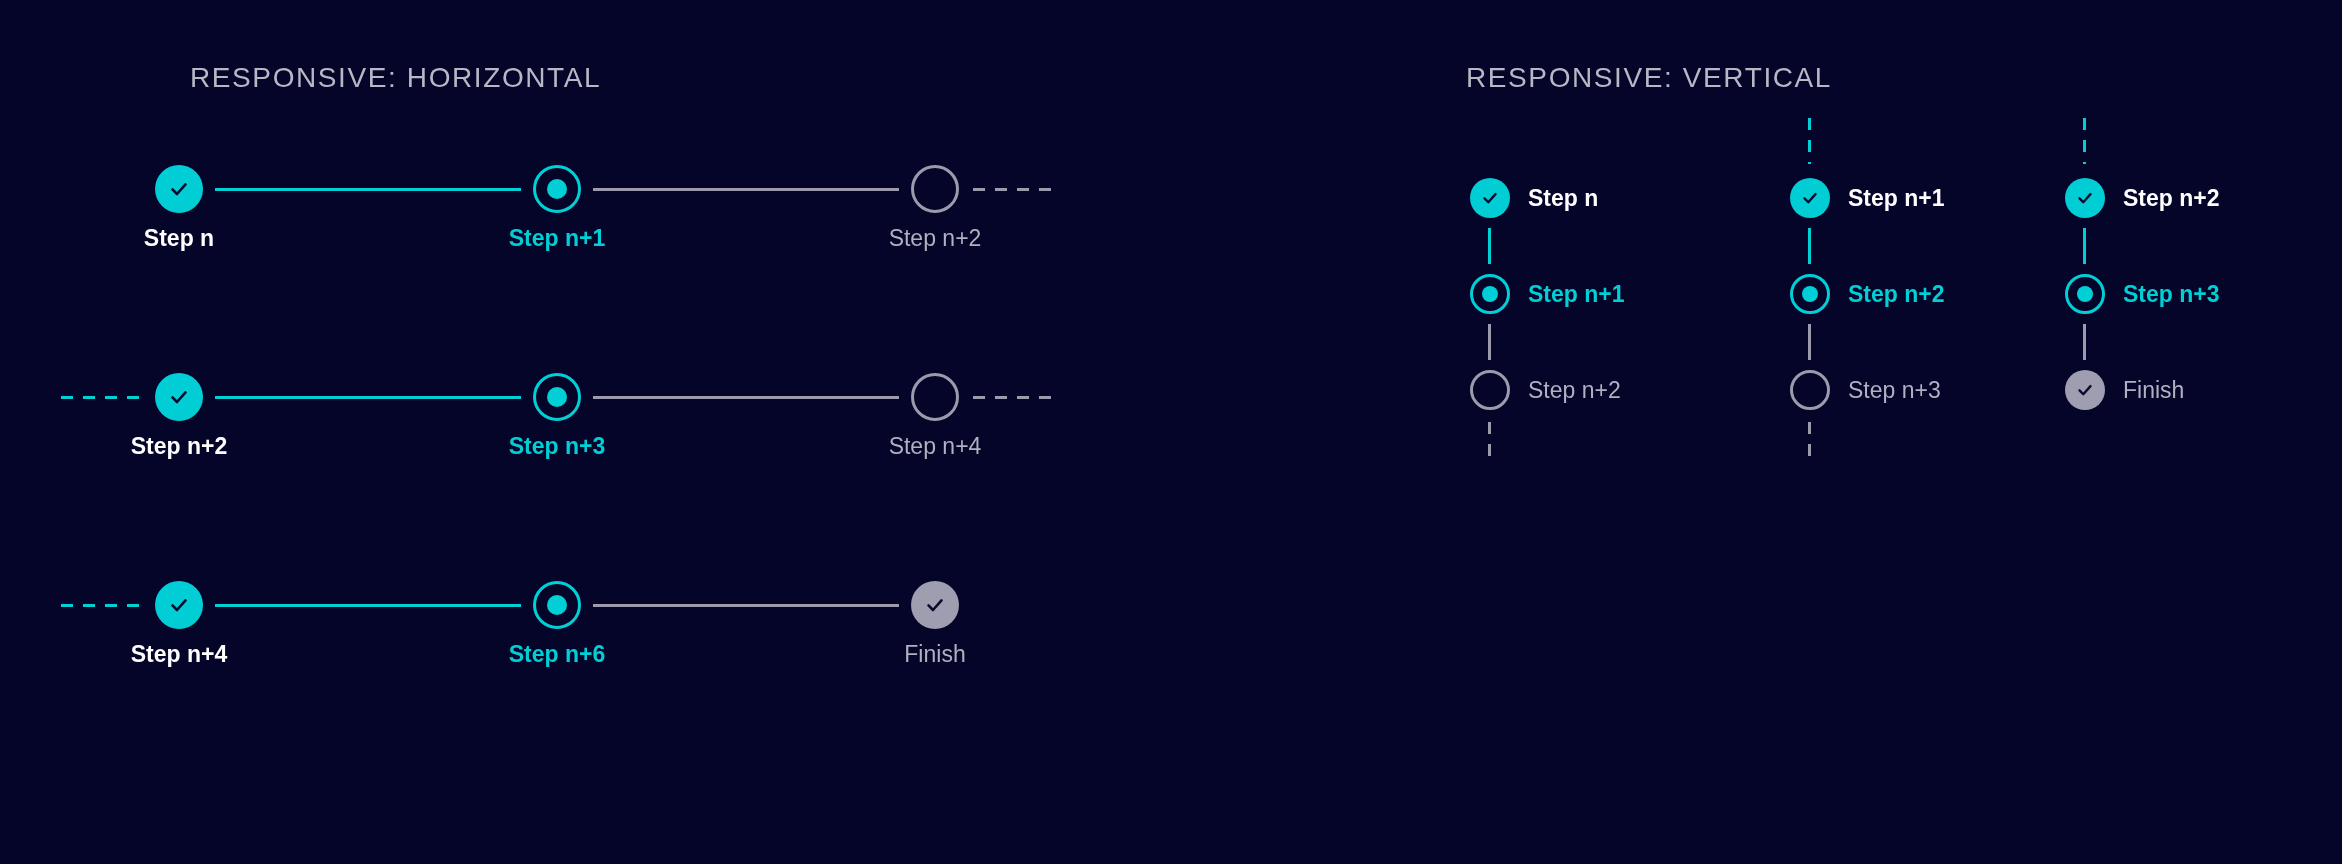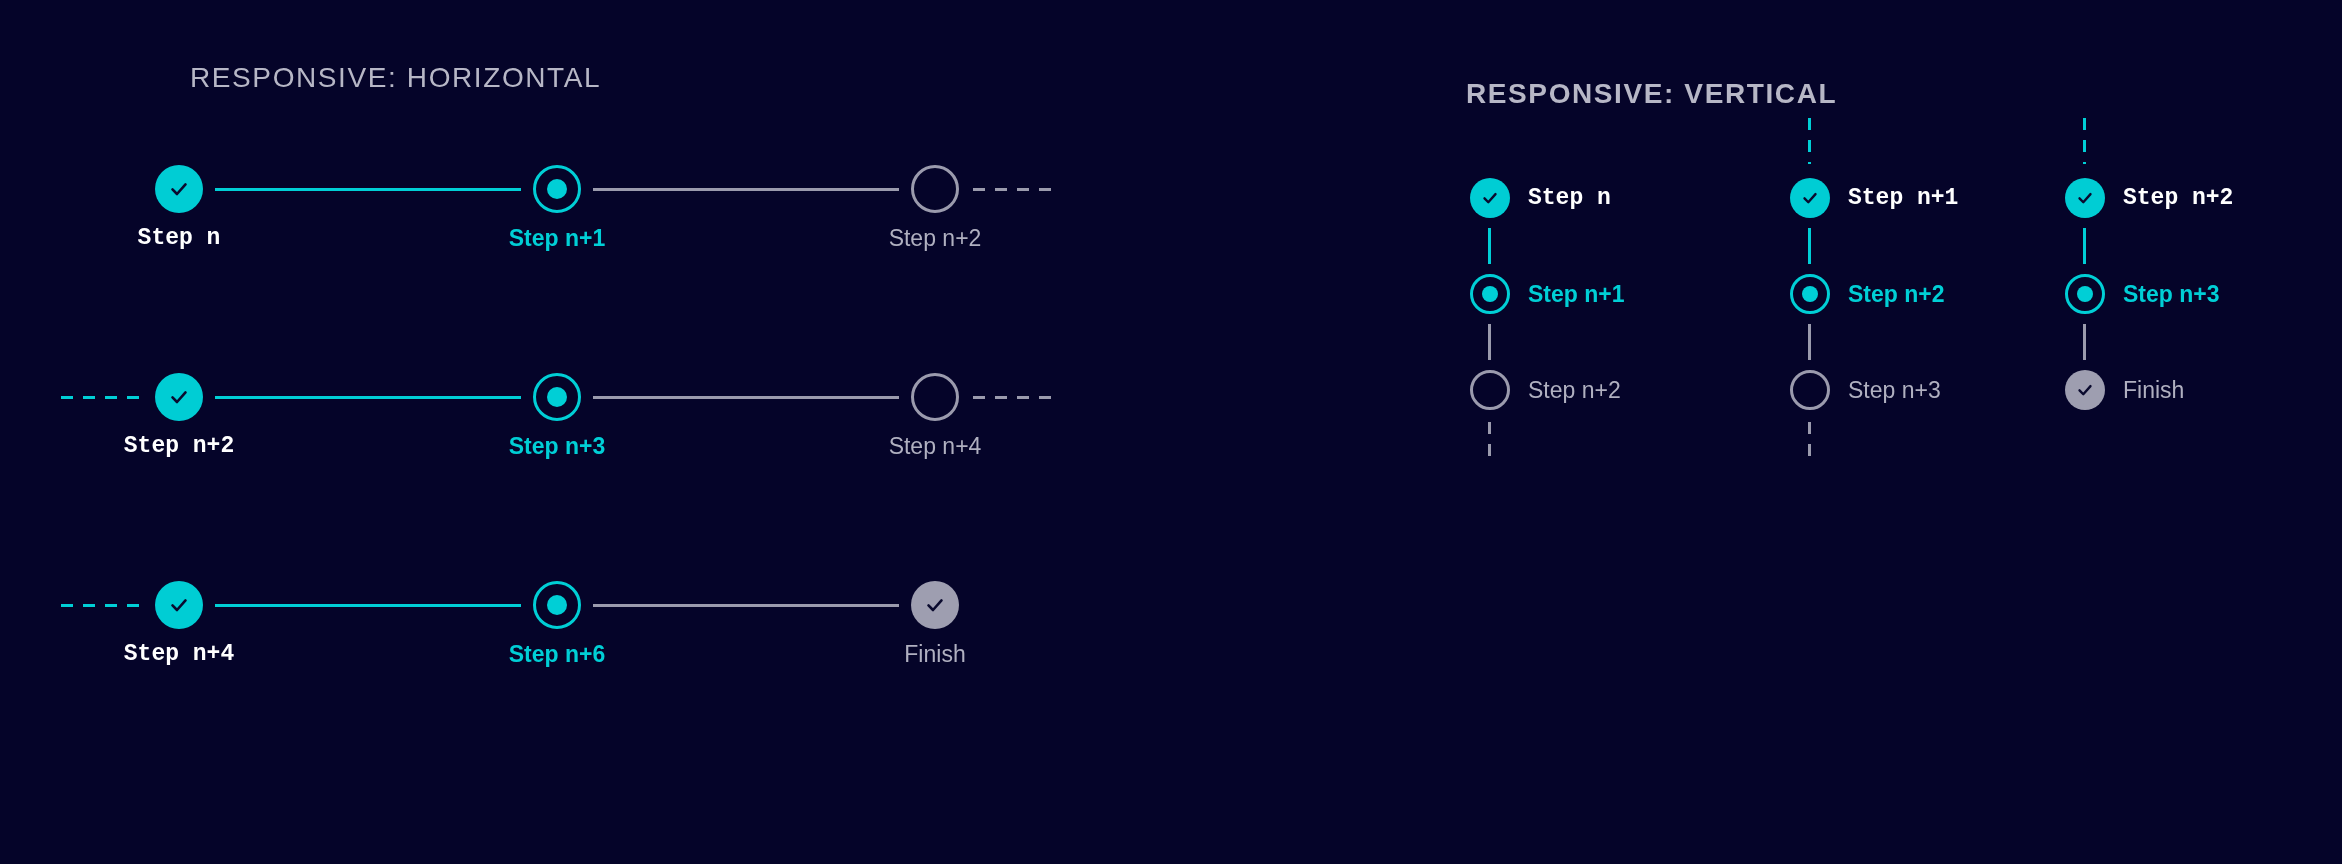--- a/index.html
+++ b/index.html
@@ -12,36 +12,36 @@
   }
   .section-title{
     position:absolute;
     font-size:28px;
     letter-spacing:1.6px;
     color:#b7b7c6;
     font-weight:400;
     white-space:nowrap;
   }
   #title-h{left:190px;top:62px;}
-  #title-v{left:1466px;top:78px;font-weight:bold;}
+  #title-v{left:1466px;top:62px;}
 
   
   .h-area{position:absolute;left:0;top:0;}
   .h-row{position:absolute;left:155px;height:120px;}
 
   .h-node{
     position:absolute;top:0;width:48px;height:48px;
   }
   .h-label{
     position:absolute;top:60px;
     font-size:23px;
     white-space:nowrap;
     transform:translateX(-50%);
   }
-  .lbl-complete{color:#ffffff;font-weight:700;font-family:Liberation Mono, monospace;}
+  .lbl-complete{color:#ffffff;font-weight:700;}
   .lbl-current{color:#00cfd6;font-weight:700;}
   .lbl-inactive{color:#b0b0c0;font-weight:400;}
 
   .h-seg{
     position:absolute;top:23px;height:3px;
   }
   .seg-solid-cyan{background:#00cfd6;}
   .seg-solid-gray{background:#9b9bad;}
   .seg-dash-cyan{
     background-image:linear-gradient(to right,#00cfd6 0 12px,transparent 12px 22px);

